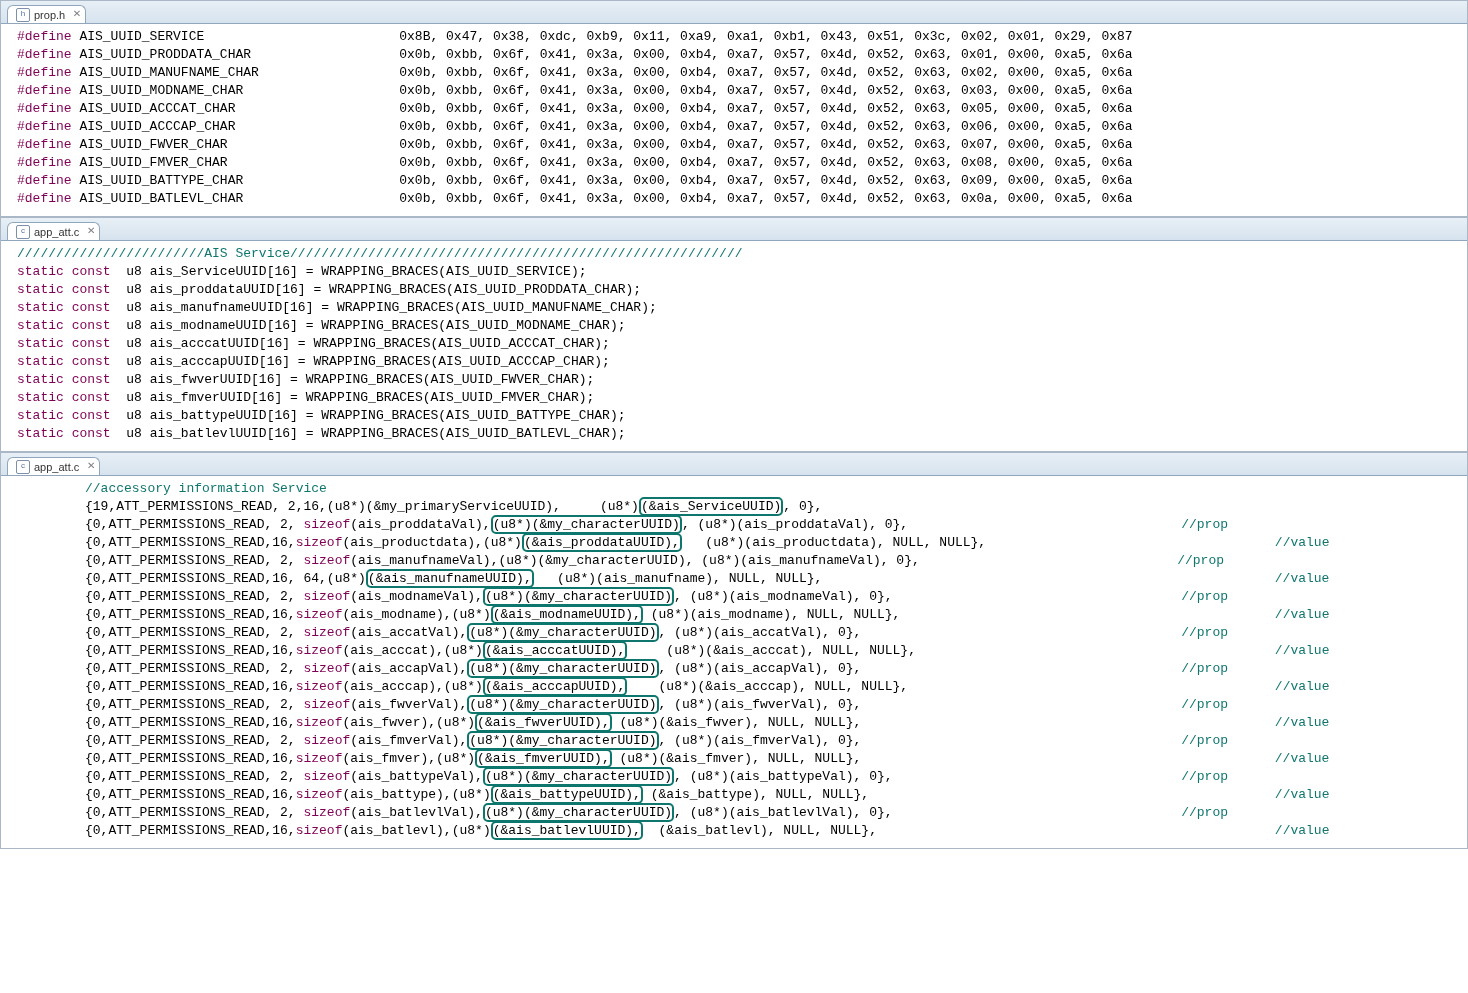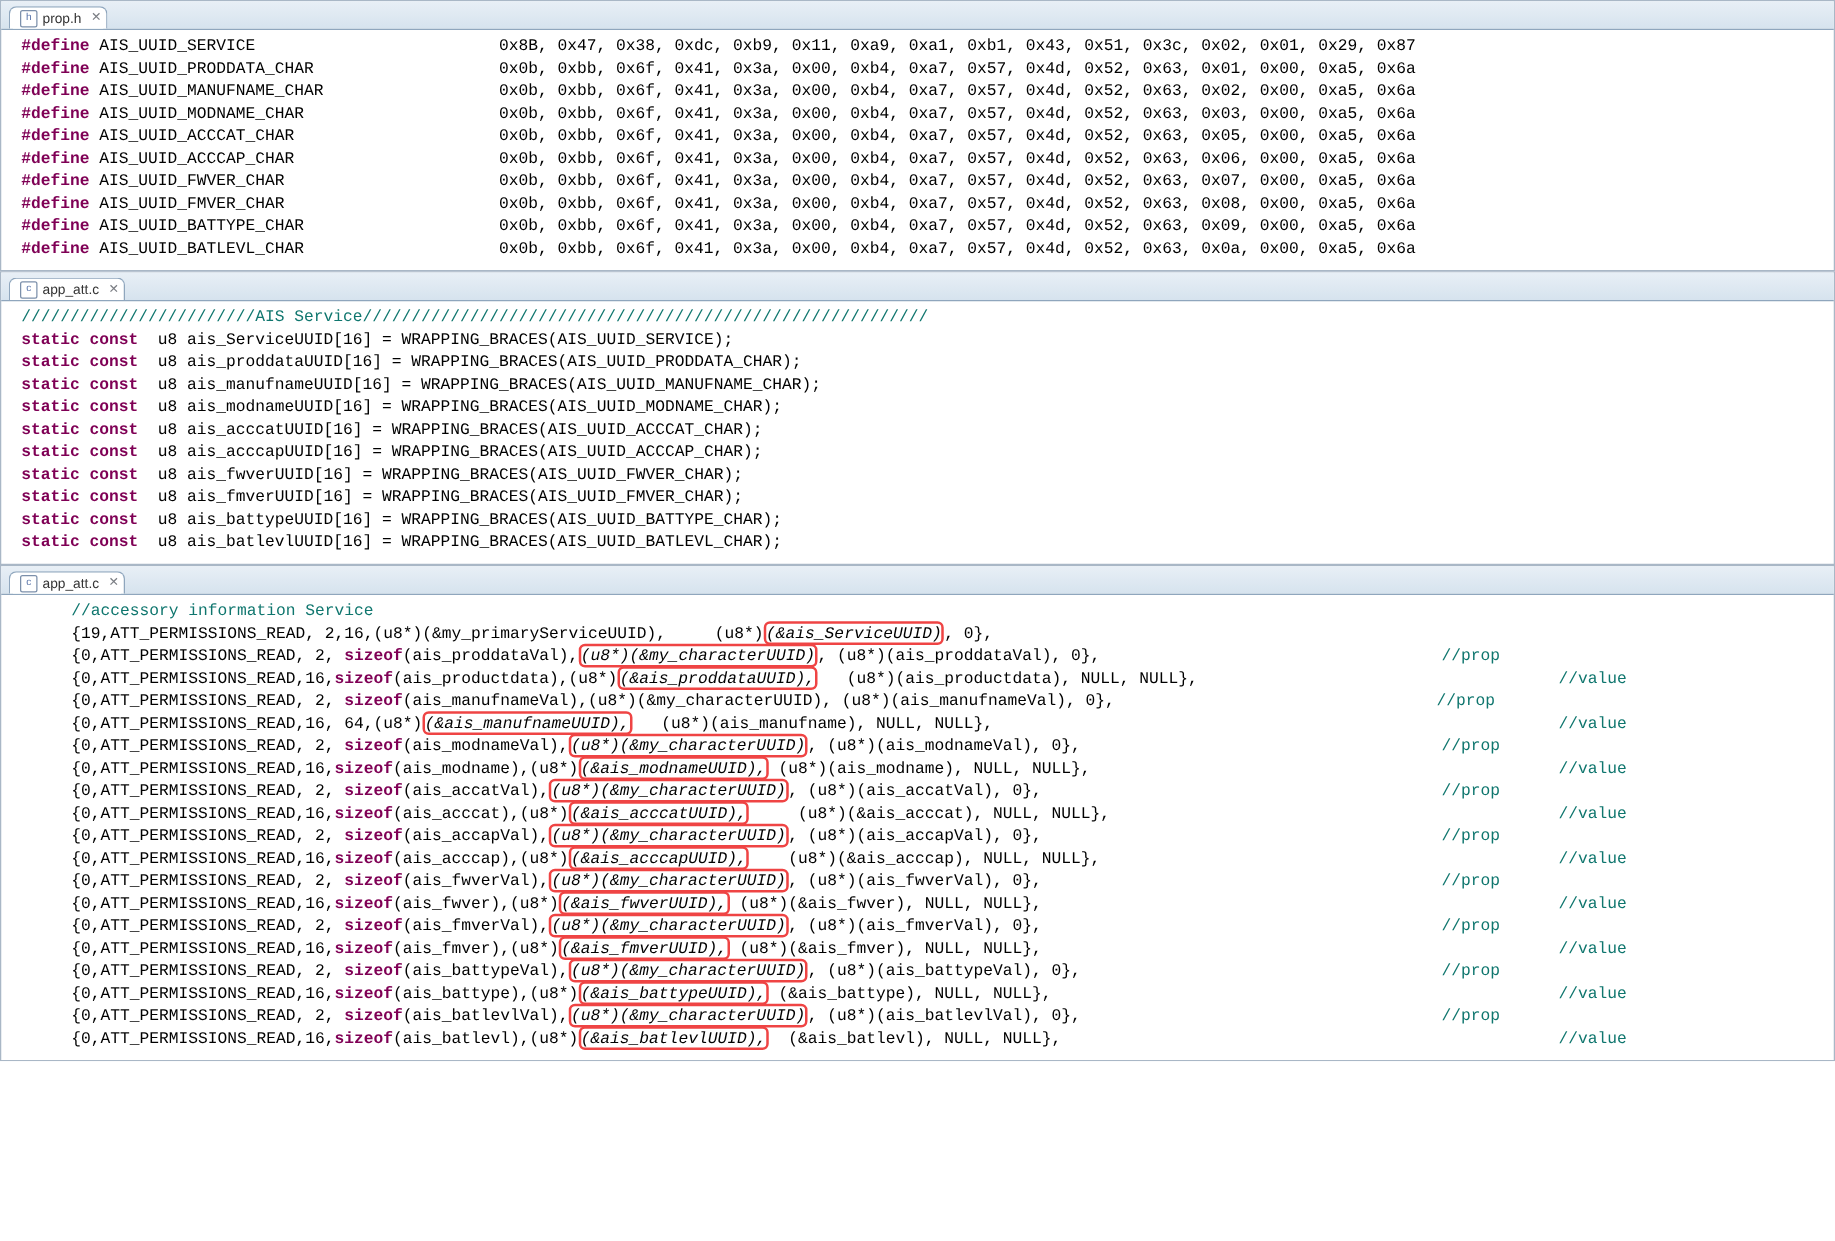--- a/index.html
+++ b/index.html
@@ -4,23 +4,23 @@
 <style>
 html,body{margin:0;padding:0;background:#fff;font-family:Consolas,"Courier New",monospace;font-size:13px;line-height:18px;color:#000}
 .pane{border:1px solid #a9b7c6;margin:0}
 .tabbar{background:linear-gradient(#e8eff6,#d6e3ee);height:22px;display:flex;align-items:flex-end;padding-left:6px;border-bottom:1px solid #8fa6bd}
 .tab{background:#fff;border:1px solid #8fa6bd;border-bottom:none;border-top-left-radius:6px;border-top-right-radius:6px;padding:2px 20px 1px 8px;font:11px sans-serif;color:#333;position:relative;display:flex;align-items:center;gap:4px}
 .tab .tabicon{width:12px;height:12px;display:inline-block}
 .tab .tabicon.h{background:#fff;border:1px solid #7c90ab;border-radius:2px;font:8px/10px sans-serif;text-align:center;color:#5470a7}
 .tab .tabicon.c{background:#fff;border:1px solid #7c90ab;border-radius:2px;font:8px/10px sans-serif;text-align:center;color:#5470a7}
 .tab .close{position:absolute;right:4px;top:2px;font:10px sans-serif;color:#7b7e84}
 .code{padding:4px 0 8px 16px;white-space:pre;overflow:hidden}
-.kw{color:#7f0055;font-weight:bold}
+.kw{color:#7f0055;font-weight:normal}
 .cmt{color:#0f766e}
-.box{border:2px solid #ef4444;border-radius:5px;padding:0 0;font-style:italic;}
+.box{border:2px solid #0f766e;border-radius:5px;padding:0 0;}
 </style>
 </head>
 <body>
 
 <div class="pane">
   <div class="tabbar">
     <div class="tab">
       <span class="tabicon h">h</span>
       <span>prop.h</span>
       <span class="close">✕</span>
@@ -60,21 +60,21 @@
 </div>
 
 <div class="pane">
   <div class="tabbar">
     <div class="tab">
       <span class="tabicon c">c</span>
       <span>app_att.c</span>
       <span class="close">✕</span>
     </div>
   </div>
-  <div class="code" id="code3" style="padding-left:56px"><span class="cmt">//accessory information Service</span>
+  <div class="code" id="code3" style="padding-left:84px"><span class="cmt">//accessory information Service</span>
 {19,ATT_PERMISSIONS_READ, 2,16,(u8*)(&amp;my_primaryServiceUUID),     (u8*)<span class="box">(&amp;ais_ServiceUUID)</span>, 0},
 {0,ATT_PERMISSIONS_READ, 2, <span class="kw">sizeof</span>(ais_proddataVal),<span class="box">(u8*)(&amp;my_characterUUID)</span>, (u8*)(ais_proddataVal), 0},                                   <span class="cmt">//prop</span>
 {0,ATT_PERMISSIONS_READ,16,<span class="kw">sizeof</span>(ais_productdata),(u8*)<span class="box">(&amp;ais_proddataUUID),</span>   (u8*)(ais_productdata), NULL, NULL},                                     <span class="cmt">//value</span>
 {0,ATT_PERMISSIONS_READ, 2, <span class="kw">sizeof</span>(ais_manufnameVal),(u8*)(&amp;my_characterUUID), (u8*)(ais_manufnameVal), 0},                                 <span class="cmt">//prop</span>
 {0,ATT_PERMISSIONS_READ,16, 64,(u8*)<span class="box">(&amp;ais_manufnameUUID),</span>   (u8*)(ais_manufname), NULL, NULL},                                                          <span class="cmt">//value</span>
 {0,ATT_PERMISSIONS_READ, 2, <span class="kw">sizeof</span>(ais_modnameVal),<span class="box">(u8*)(&amp;my_characterUUID)</span>, (u8*)(ais_modnameVal), 0},                                     <span class="cmt">//prop</span>
 {0,ATT_PERMISSIONS_READ,16,<span class="kw">sizeof</span>(ais_modname),(u8*)<span class="box">(&amp;ais_modnameUUID),</span> (u8*)(ais_modname), NULL, NULL},                                                <span class="cmt">//value</span>
 {0,ATT_PERMISSIONS_READ, 2, <span class="kw">sizeof</span>(ais_accatVal),<span class="box">(u8*)(&amp;my_characterUUID)</span>, (u8*)(ais_accatVal), 0},                                         <span class="cmt">//prop</span>
 {0,ATT_PERMISSIONS_READ,16,<span class="kw">sizeof</span>(ais_acccat),(u8*)<span class="box">(&amp;ais_acccatUUID),</span>     (u8*)(&amp;ais_acccat), NULL, NULL},                                              <span class="cmt">//value</span>
 {0,ATT_PERMISSIONS_READ, 2, <span class="kw">sizeof</span>(ais_accapVal),<span class="box">(u8*)(&amp;my_characterUUID)</span>, (u8*)(ais_accapVal), 0},                                         <span class="cmt">//prop</span>

